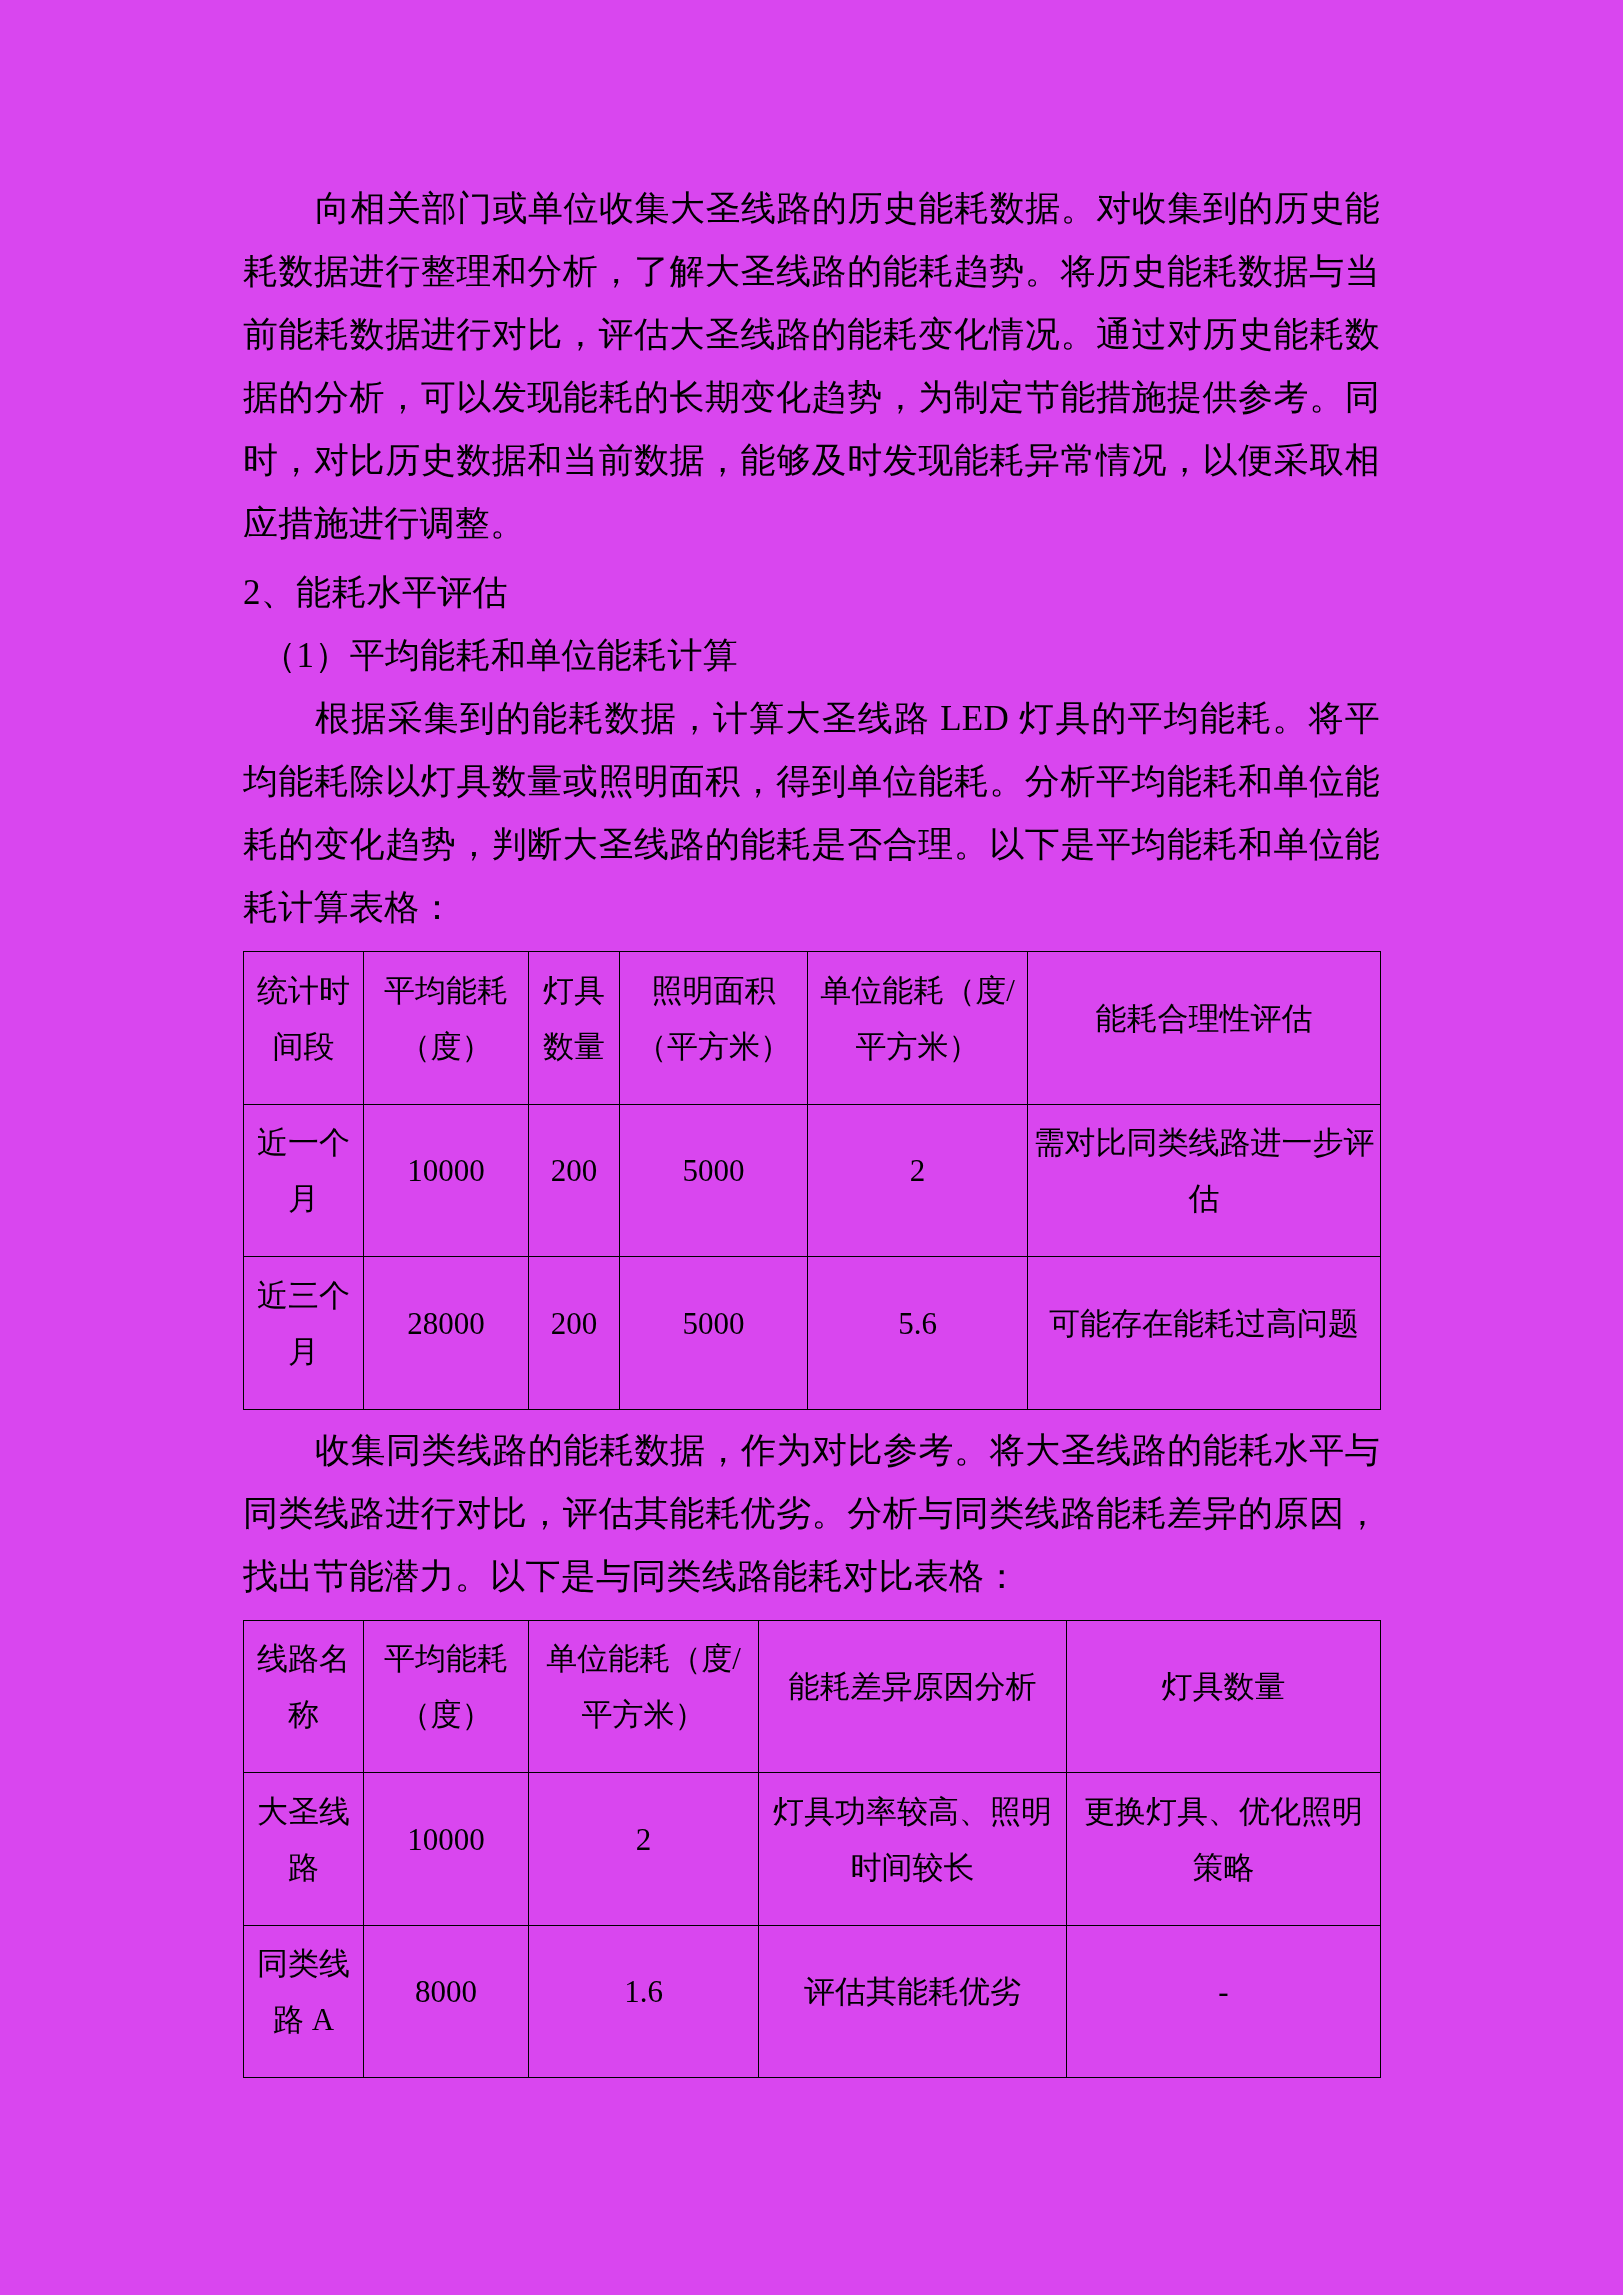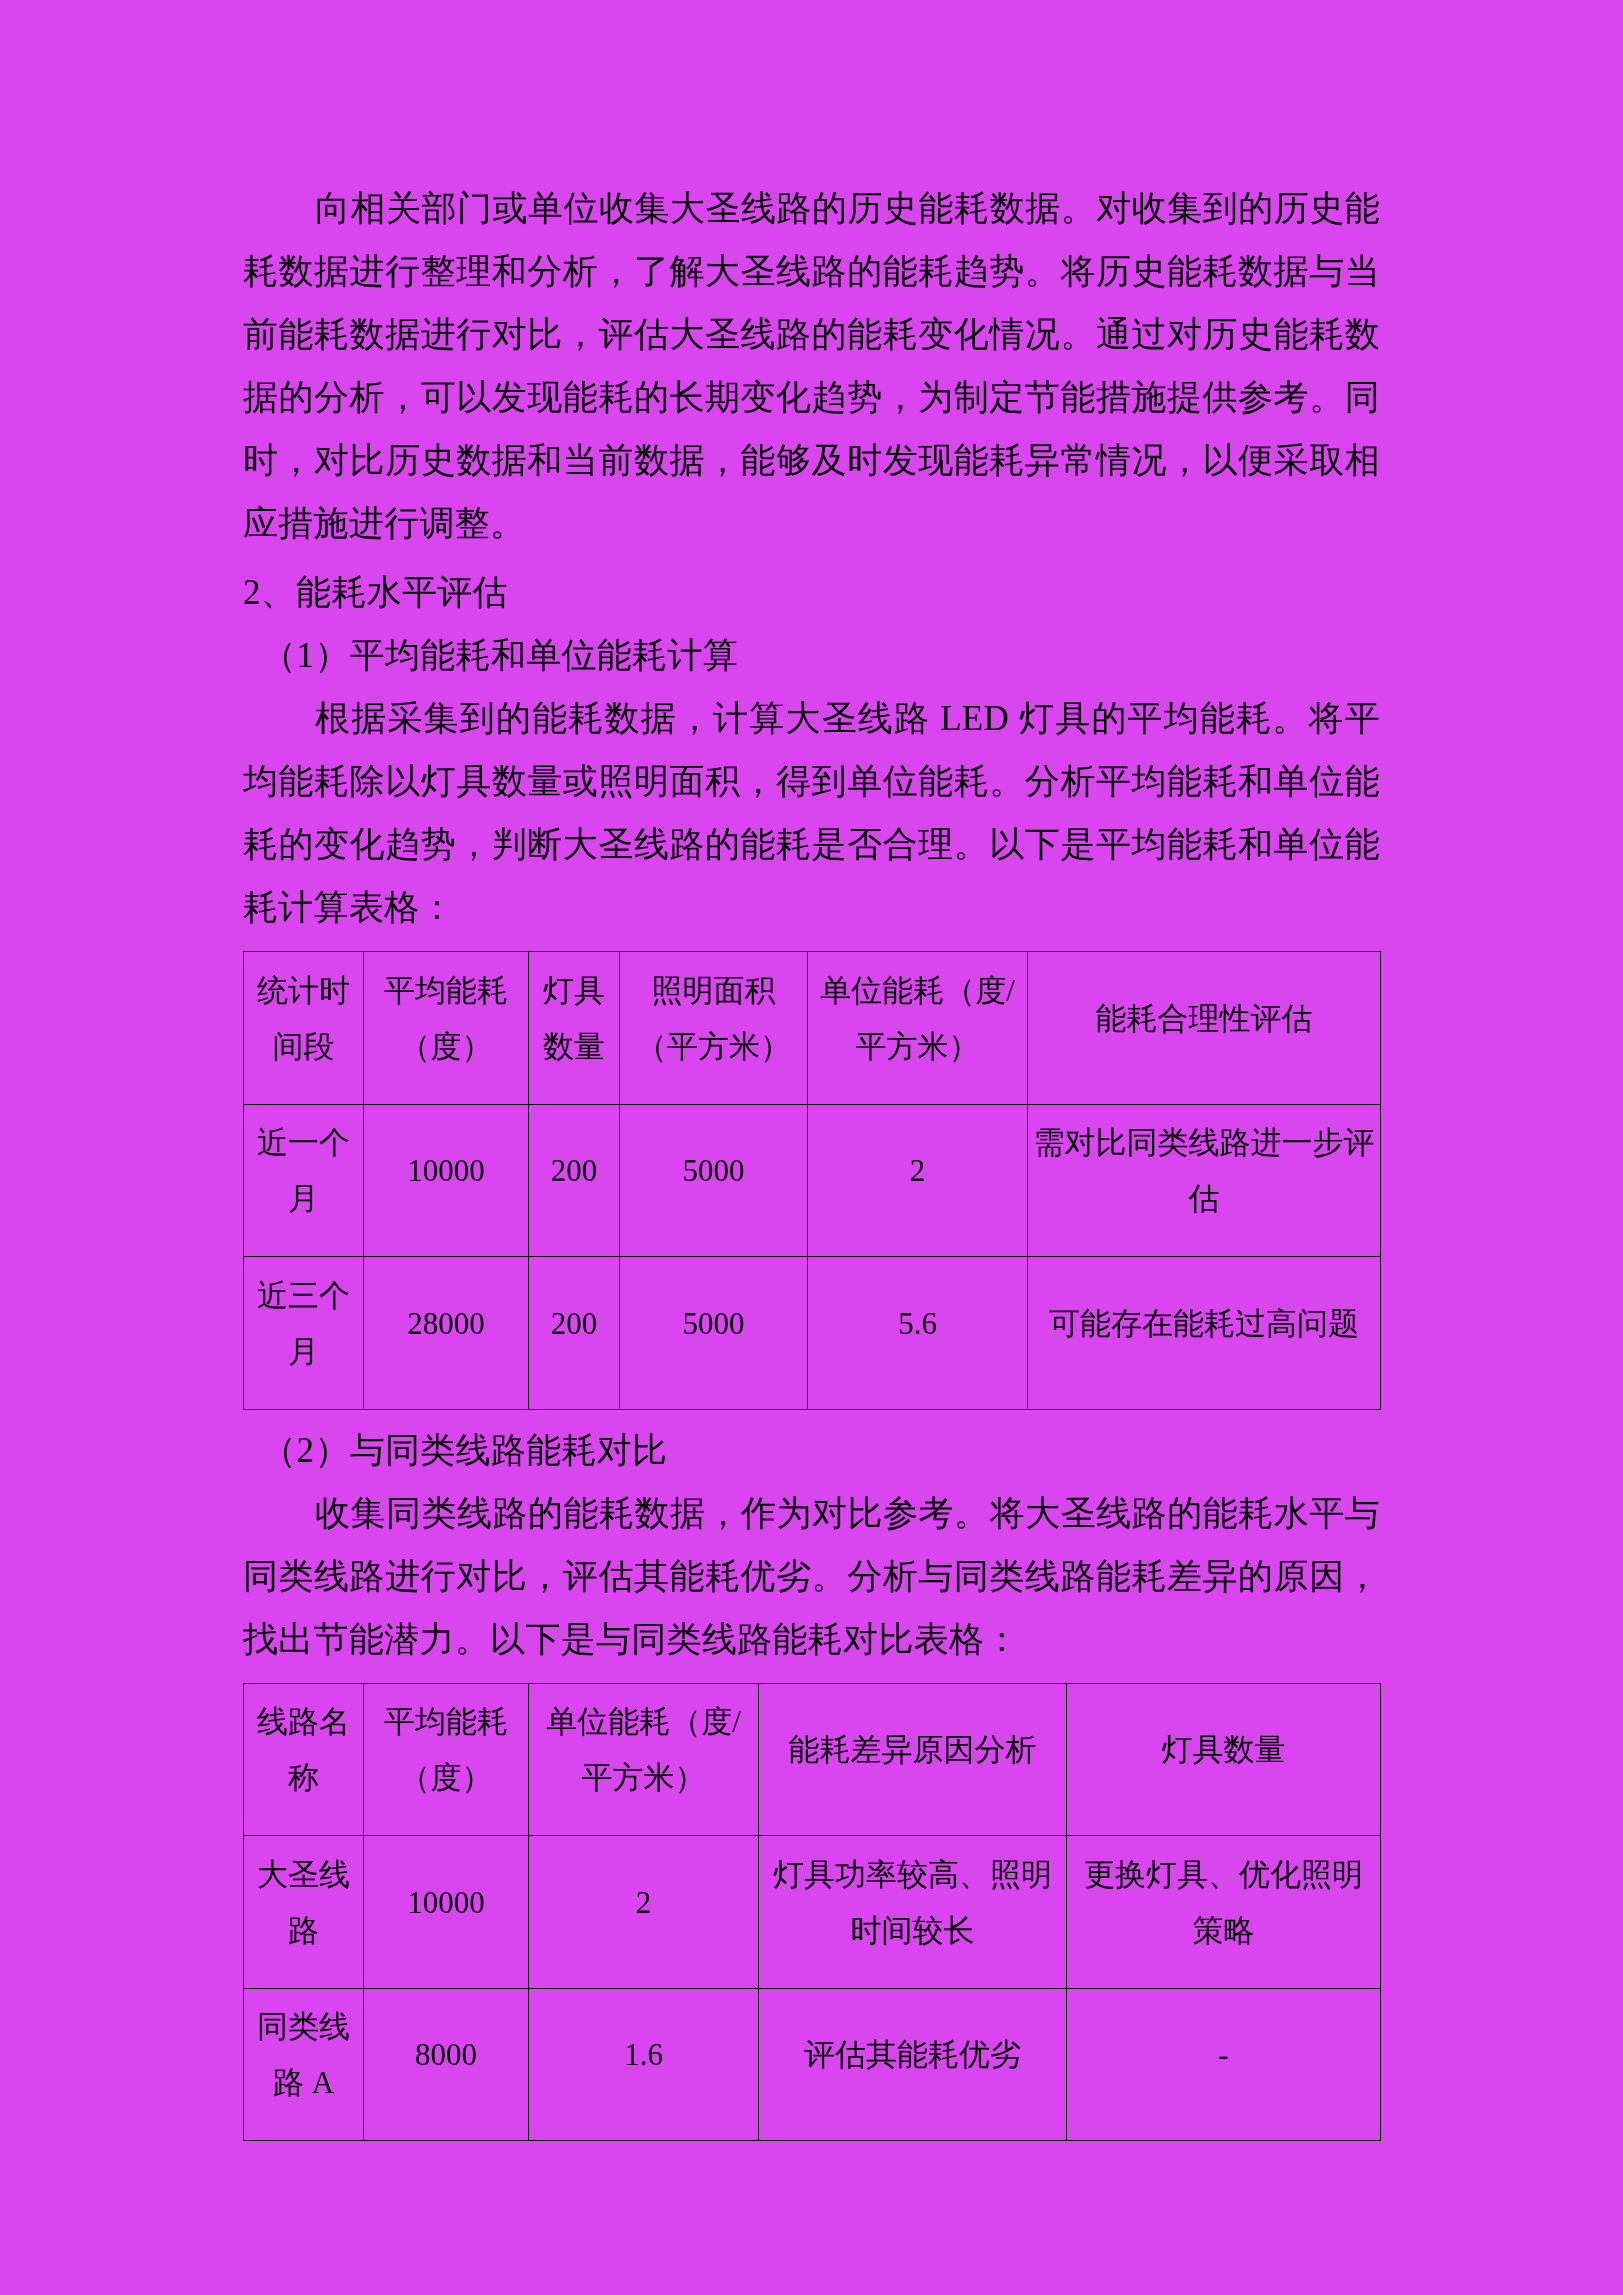--- a/index.html
+++ b/index.html
@@ -127,21 +127,20 @@
           <td>近三个月</td>
           <td>28000</td>
           <td>200</td>
           <td>5000</td>
           <td>5.6</td>
           <td>可能存在能耗过高问题</td>
         </tr>
       </tbody>
     </table>
 
-    <p class="heading sub">（2）与同类线路能耗对比</p>
 
     <p class="para indent">收集同类线路的能耗数据，作为对比参考。将大圣线路的能耗水平与同类线路进行对比，评估其能耗优劣。分析与同类线路能耗差异的原因，找出节能潜力。以下是与同类线路能耗对比表格：</p>
 
     <table class="doc-table t2">
       <colgroup>
         <col class="d0">
           <col class="d1">
           <col class="d2">
           <col class="d3">
           <col class="d4">

